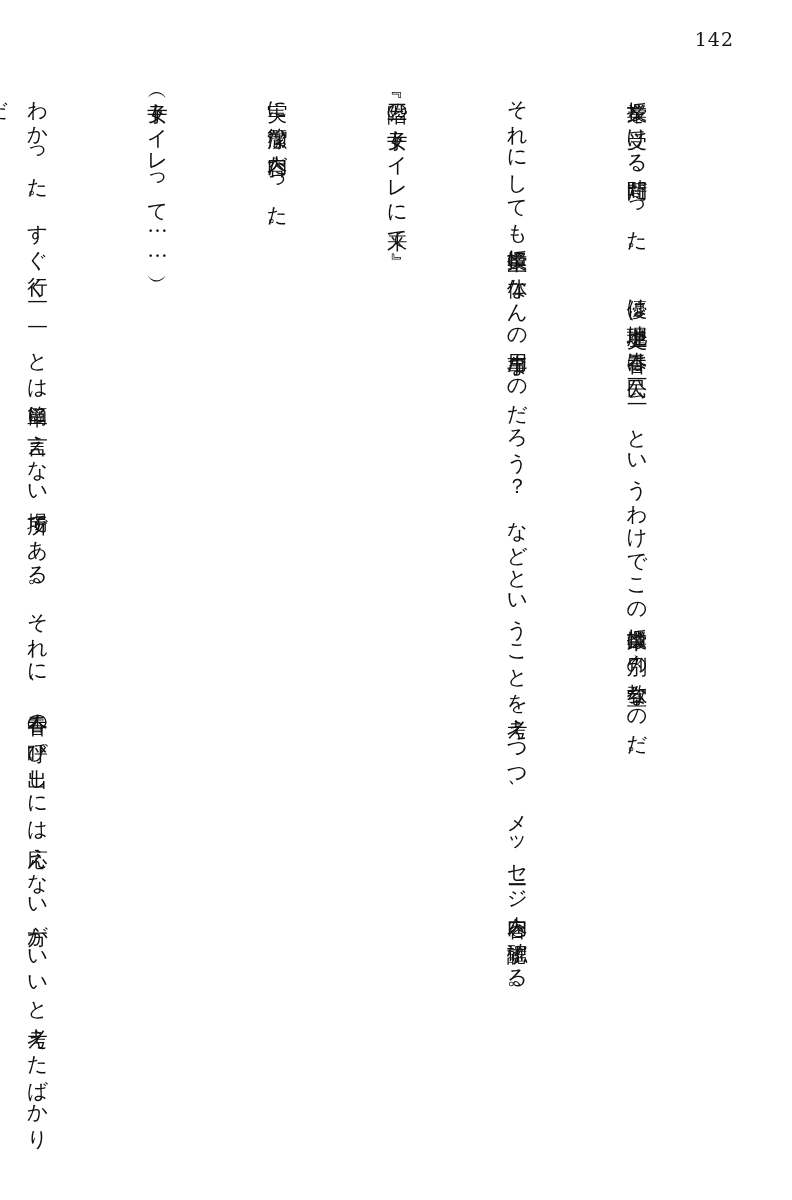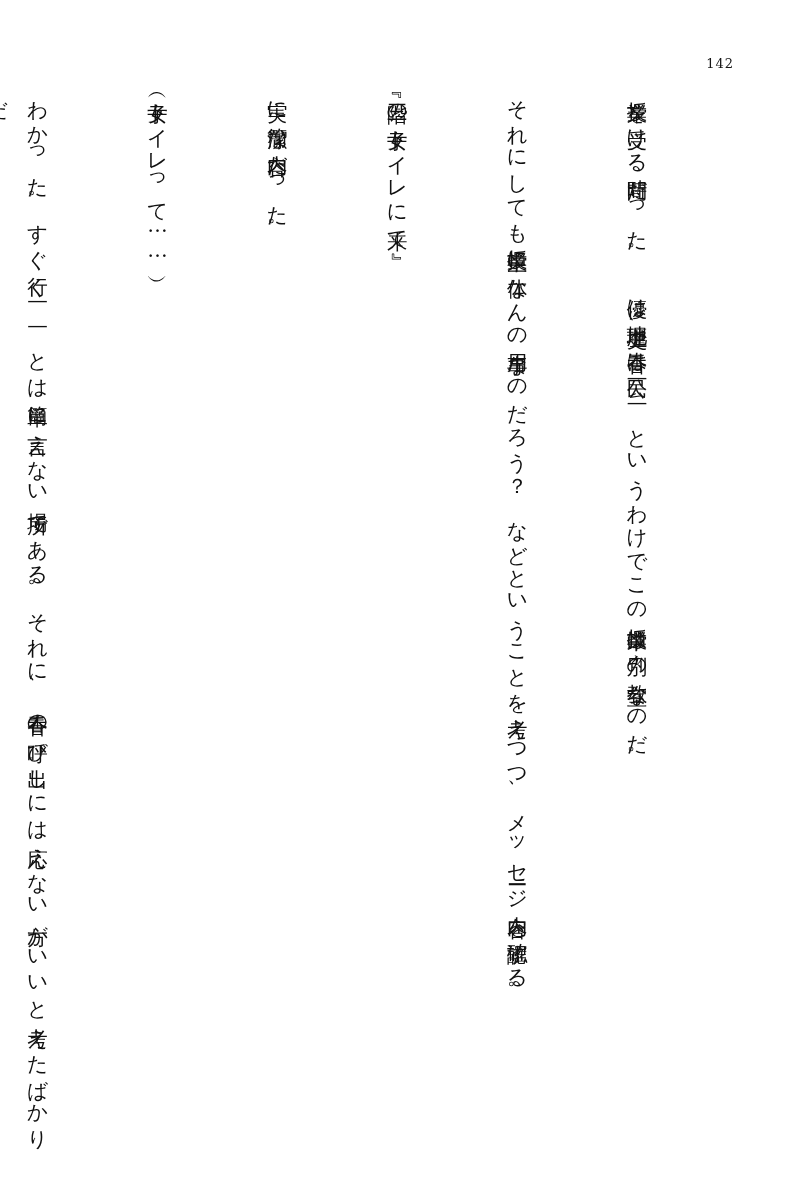--- a/index.html
+++ b/index.html
@@ -13,25 +13,24 @@
     height: 1200px;
     background: #ffffff;
     overflow: hidden;
     font-family: "DejaVu Serif", "Liberation Serif", serif;
     color: #111111;
   }
   .page-number {
     position: absolute;
     top: 28px;
     right: 58px;
-    font-size: 13px;
+    font-size: 19px;
     letter-spacing: 1px;
     color: #151515;
     font-family: "DejaVu Serif", "Liberation Serif", serif;
-    margin-top: 28px;
   }
   .body-text {
     position: absolute;
     top: 86px;
     right: 56px;
     bottom: 60px;
     left: 56px;
     writing-mode: vertical-rl;
     text-orientation: upright;
     font-size: 20.5px;

